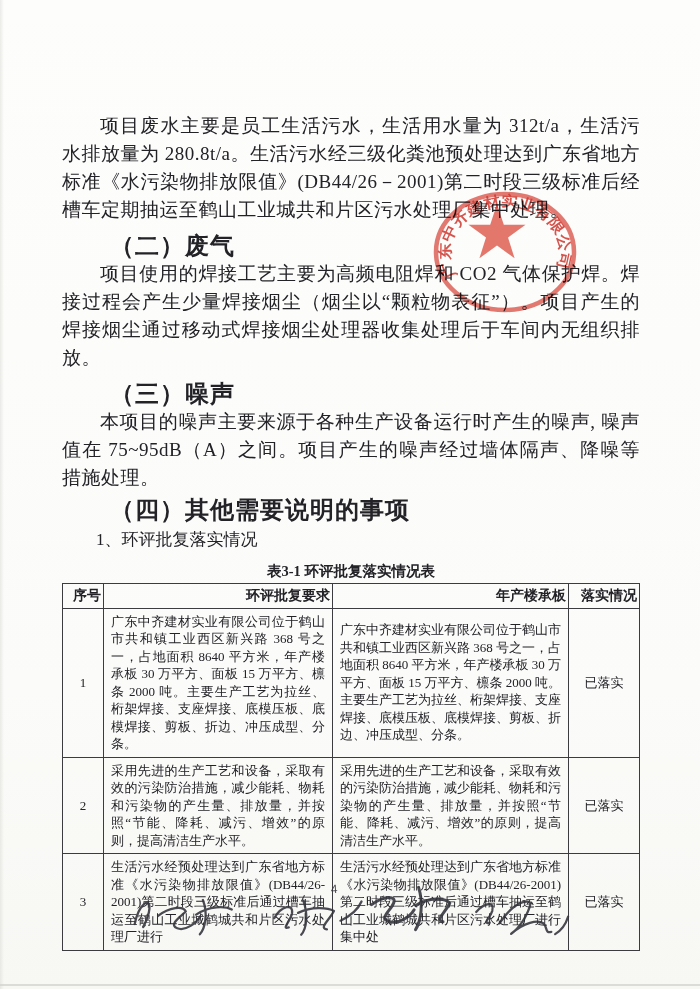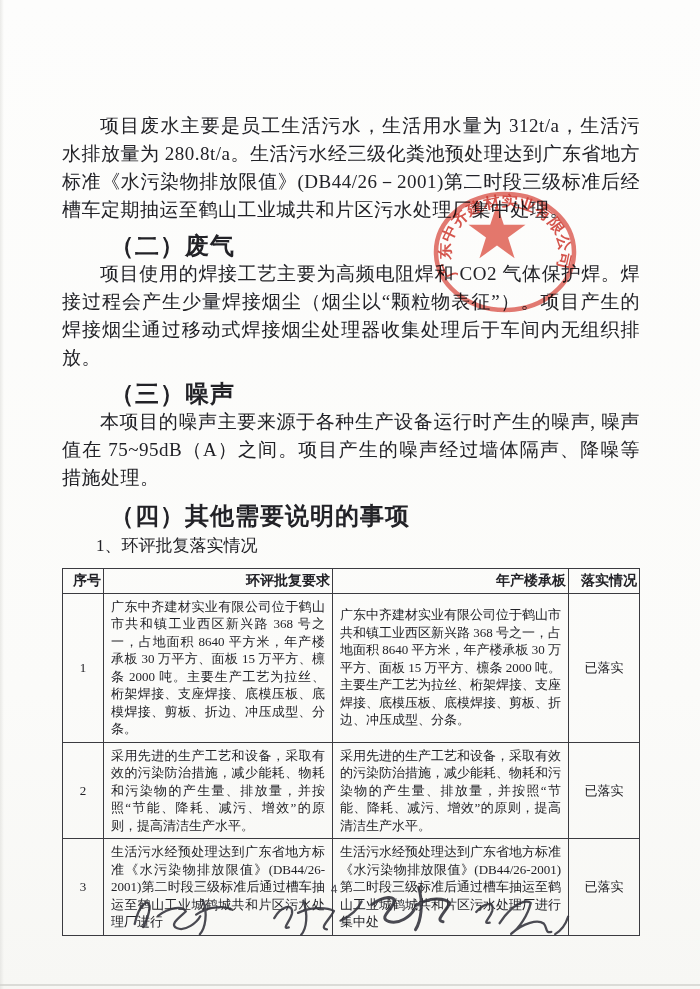--- a/index.html
+++ b/index.html
@@ -26,21 +26,21 @@
     letter-spacing:.5px;
   }
   .hd{
     margin:8px 0 0 0;
     font-size:24px;
     font-weight:bold;
     line-height:28px;
     text-indent:2em;
     letter-spacing:1px;
   }
-  .hd-big{margin-top:10px;}
+  .hd-big{margin-top:4px;}
   p.list-item{
     margin:2px 0 8px 0;
     font-size:17px;
     line-height:28px;
     text-indent:2em;
   }
   .tbl-title{
     margin-top:4px;
     font-size:14.5px;
     font-weight:bold;
@@ -107,20 +107,21 @@
 
     <p class="hd">（二）废气</p>
     <p class="body">项目使用的焊接工艺主要为高频电阻焊和 CO2 气体保护焊。焊接过程会产生少量焊接烟尘（烟尘以“颗粒物表征”）。项目产生的焊接烟尘通过移动式焊接烟尘处理器收集处理后于车间内无组织排放。</p>
 
     <p class="hd">（三）噪声</p>
     <p class="body">本项目的噪声主要来源于各种生产设备运行时产生的噪声, 噪声值在 75~95dB（A）之间。项目产生的噪声经过墙体隔声、降噪等措施处理。</p>
 
     <p class="hd hd-big">（四）其他需要说明的事项</p>
     <p class="list-item">1、环评批复落实情况</p>
 
+    <div class="tbl-title">表3-1 环评批复落实情况表</div>
 
     <table class="compliance">
       <colgroup>
         <col class="c-seq">
           <col class="c-req">
           <col class="c-act">
           <col class="c-status">
       </colgroup>
       <thead>
         <tr>

